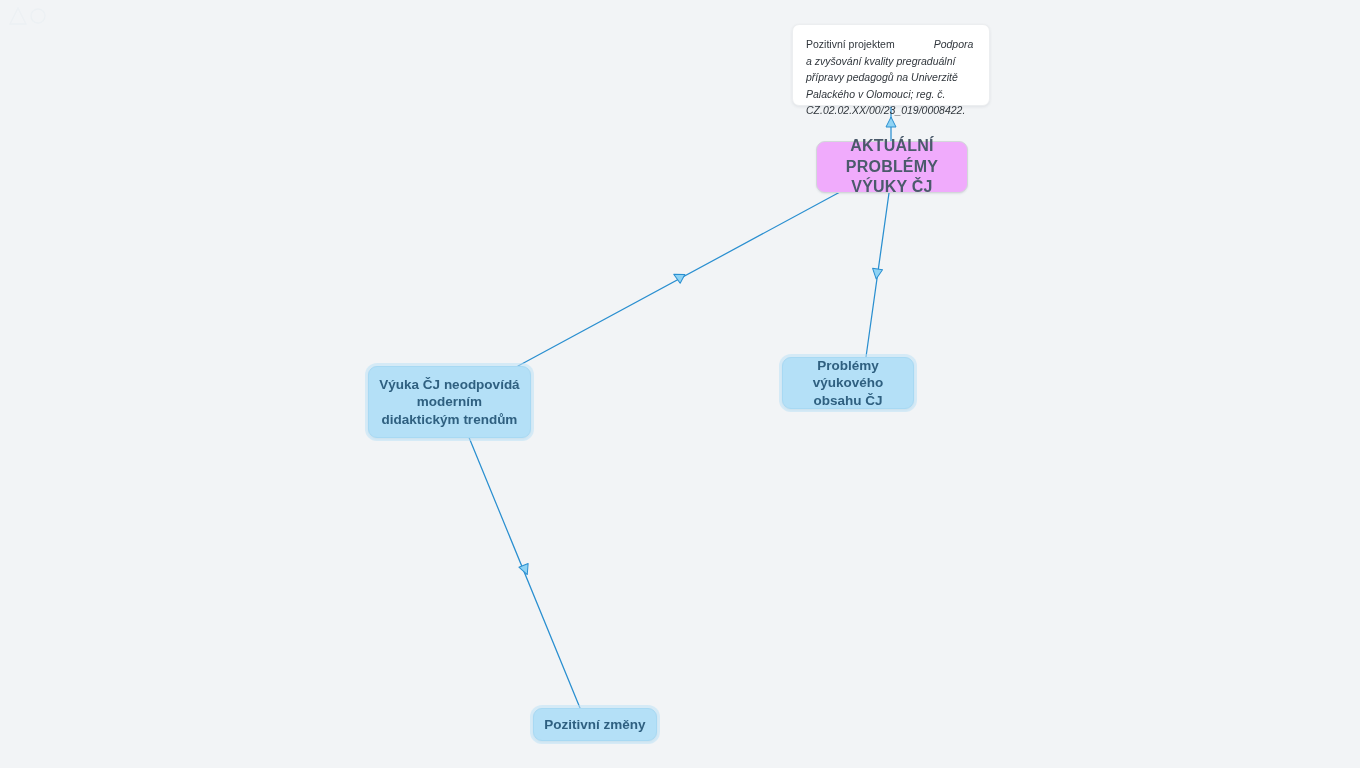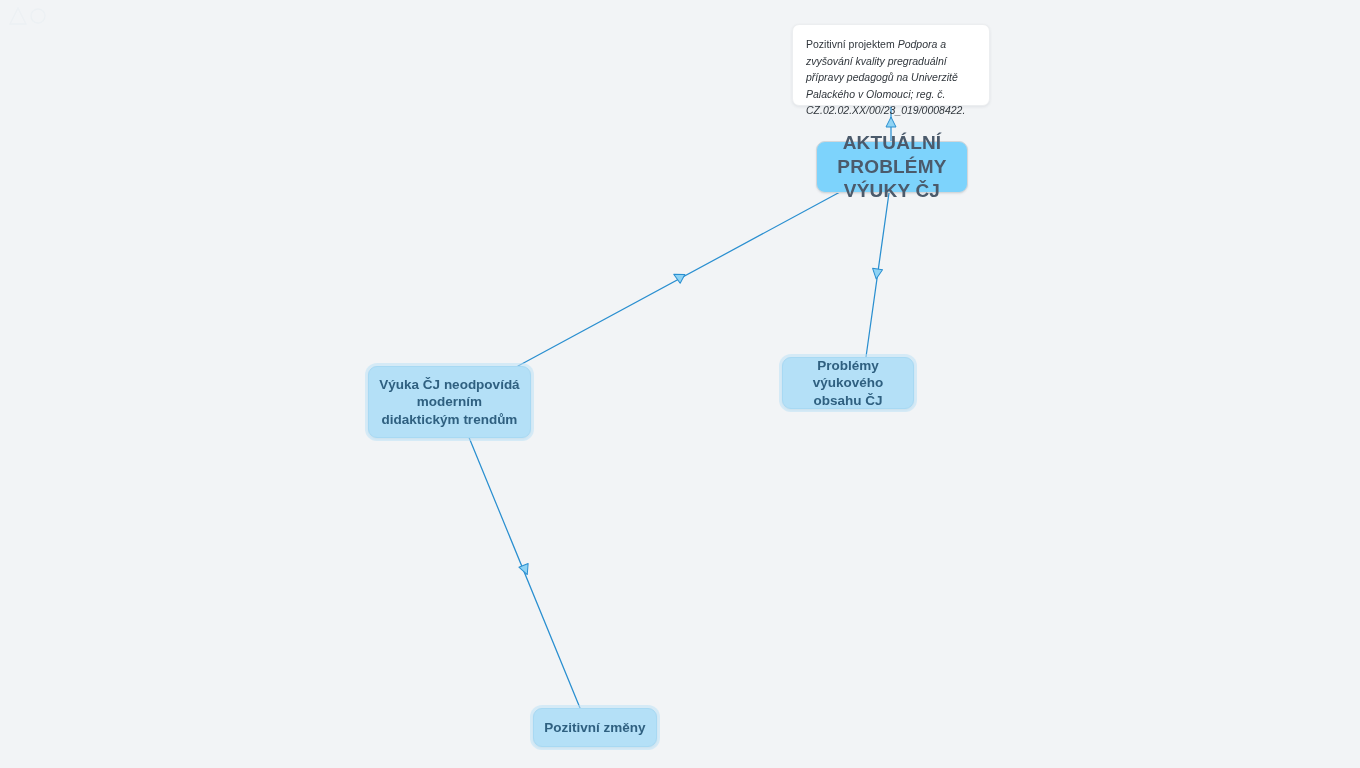--- a/index.html
+++ b/index.html
@@ -38,24 +38,24 @@
     align-items: center;
     justify-content: center;
     text-align: center;
     border-radius: 9px;
     line-height: 1.28;
     white-space: pre-line;
   }
 
   
   .node-root {
-    background: #7dd3fc;
+    background: #f0abfc;
     color: #4b5a6b;
     font-weight: bold;
-    font-size: 19px;
+    font-size: 16px;
     letter-spacing: 0.2px;
     border: 1px solid #d3d7da;
     box-shadow: 0 1px 2px rgba(40,60,80,0.10);
   }
 
   
   .node-sub {
     background: #b4e0f7;
     color: #2f6080;
     font-weight: bold;
@@ -74,21 +74,21 @@
     line-height: 1.58;
     text-align: left;
     justify-content: flex-start;
     align-items: flex-start;
     padding: 11px 13px 10px 13px;
     border-radius: 7px;
     border: 1px solid #eceef0;
     box-shadow: 0 1px 3px rgba(40,60,80,0.09);
     white-space: normal;
   }
-  .node-note .em { font-style: italic; }
+  .node-note .em { font-style: italic; margin-left: 36px; }
 
   
   #watermark {
     position: absolute;
     left: 4px;
     top: 2px;
     width: 56px;
     height: 30px;
     opacity: 0.55;
     pointer-events: none;
@@ -128,15 +128,15 @@
   <div class="node node-root" style="left: 816px; top: 141px; width: 152px; height: 52px;">AKTUÁLNÍ
 PROBLÉMY VÝUKY ČJ</div>
 
   <div class="node node-sub" style="left: 368px; top: 366px; width: 163px; height: 72px;">Výuka ČJ neodpovídá
 moderním
 didaktickým trendům</div>
 
   <div class="node node-sub" style="left: 782px; top: 357px; width: 132px; height: 52px;">Problémy výukového
 obsahu ČJ</div>
 
-  <div class="node node-sub" style="left: 533px; top: 708px; width: 124px; height: 39px;">Pozitivní změny</div>
+  <div class="node node-sub" style="left: 533px; top: 708px; width: 124px; height: 33px;">Pozitivní změny</div>
 
 </div>
 
 </body></html>

